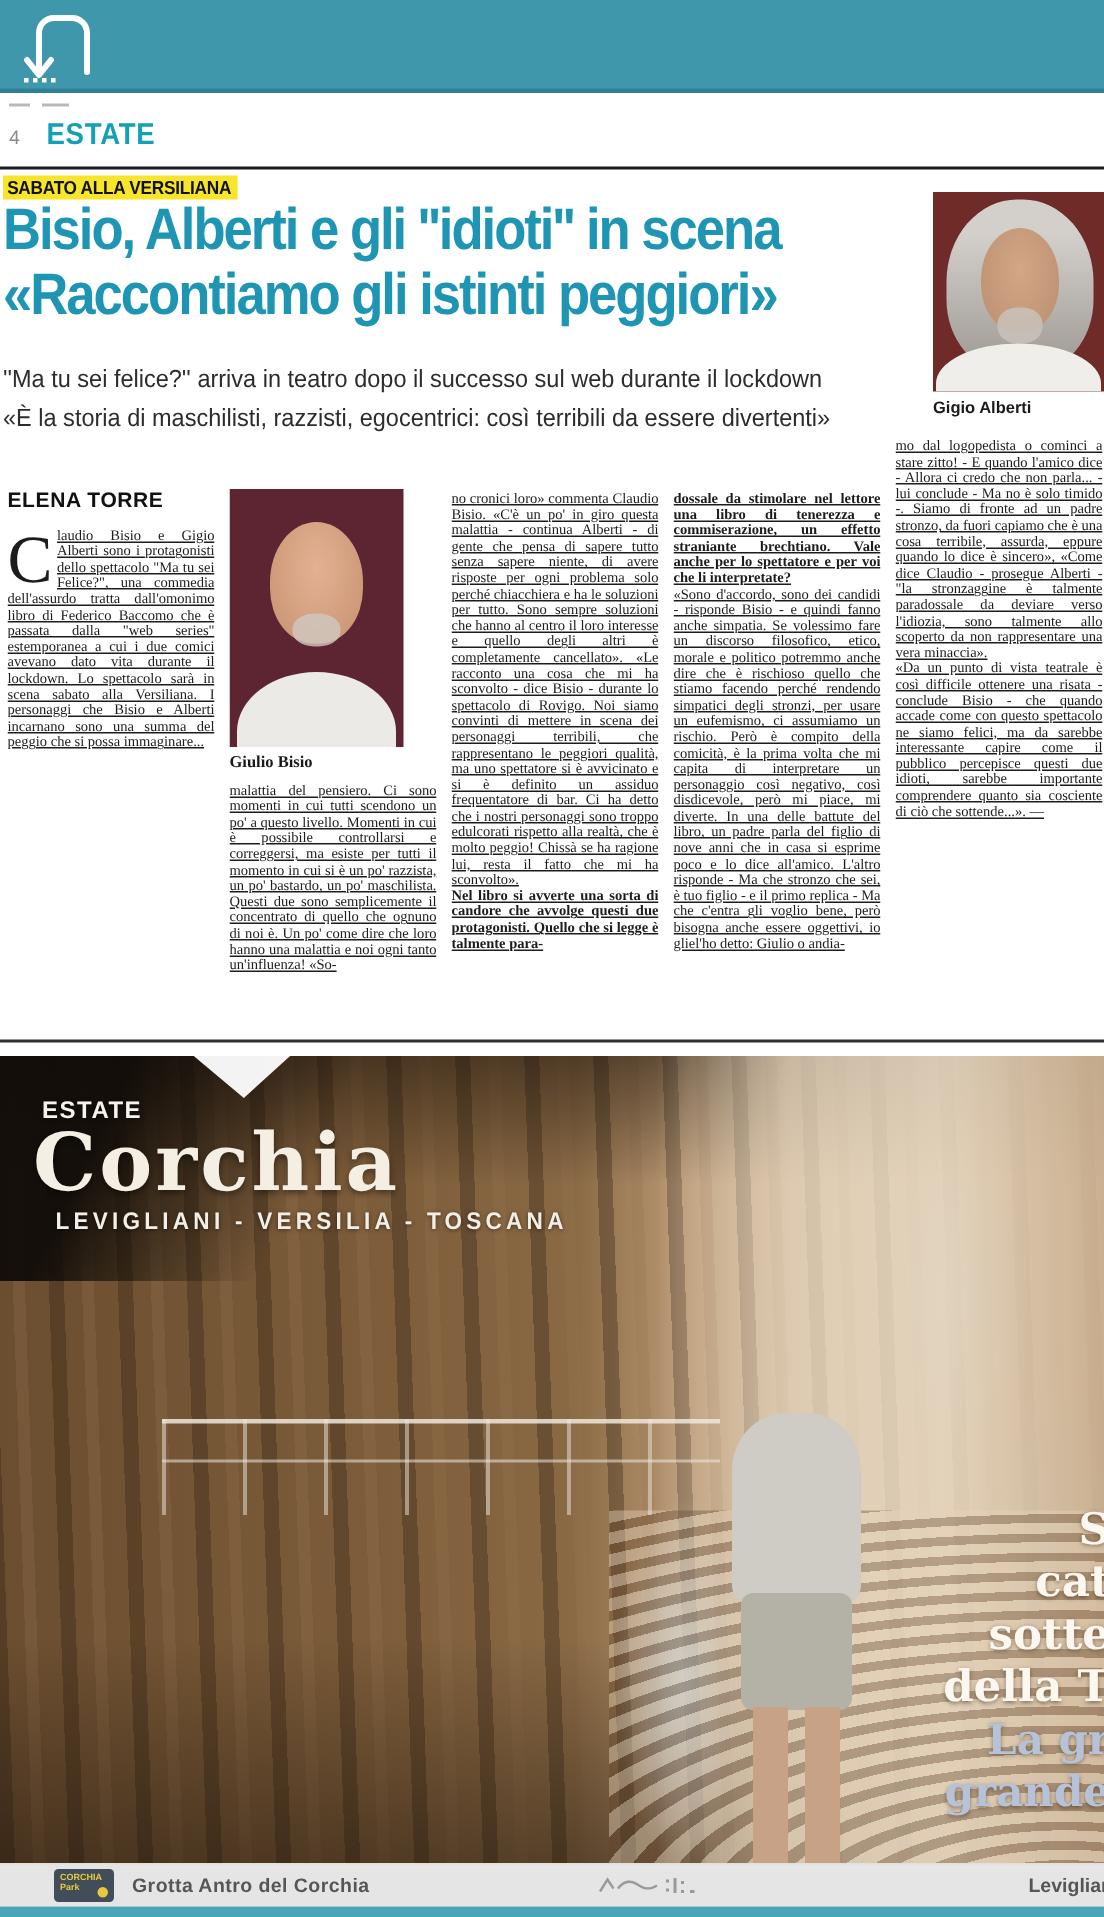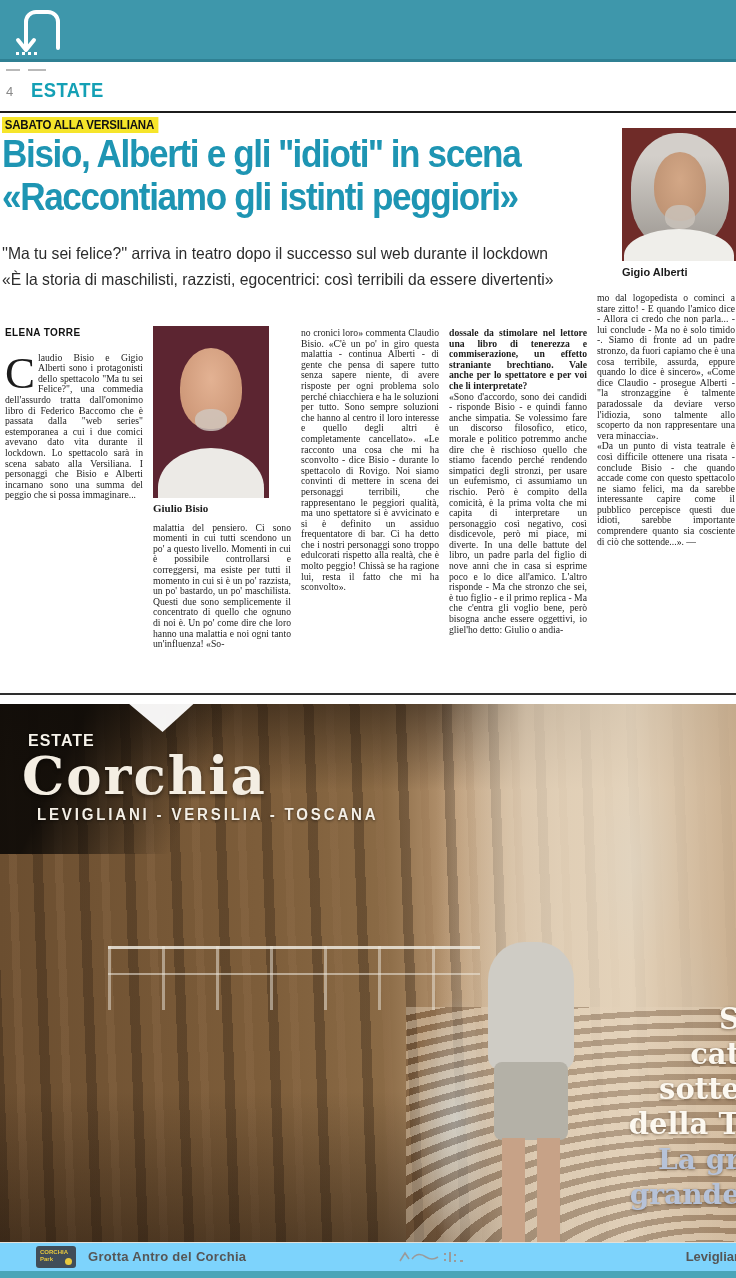--- a/index.html
+++ b/index.html
@@ -56,22 +56,22 @@
 
   
   .col { position:absolute; width:138px; overflow:hidden;
          font-family:"Liberation Serif","DejaVu Serif",serif; font-size:9.7px; line-height:10.6px;
          text-align:justify; color:#1c1c1c; }
   .c1 { left:5px;   top:328px; height:342px; }
   .c2 { left:153px; top:326px; height:344px; }
   .c3 { left:301px; top:328px; height:342px; }
   .c4 { left:449px; top:328px; height:342px; }
   .c5 { left:597px; top:293px; height:377px; }
-  .col p { margin:0; }
-  .byline { font-family:"Liberation Sans",sans-serif; font-weight:bold; font-size:10px;
+  .col p { margin:0;text-decoration:underline; }
+  .byline { font-family:"Liberation Sans",sans-serif; font-weight:bold; font-size:14px;
             letter-spacing:.4px; margin-bottom:14px; color:#111; }
   .q { font-weight:bold; }
   .dropcap { float:left; font-size:45px; line-height:37px; padding:2px 3px 0 0; font-weight:normal; }
   .c2 .caption { margin:5px 0 9px; }
 
   
   .rule-ad { position:absolute; left:0; top:693px; width:736px; height:1.5px; background:#2e2e2e; }
 
   
   .ad { position:absolute; left:0; top:704px; width:736px; height:538px; overflow:hidden;
@@ -112,21 +112,21 @@
   .ad-t2 { position:absolute; left:22px; top:40px; color:#f4eee3; font-family:"DejaVu Serif",serif;
            font-weight:bold; font-size:53px; letter-spacing:2px; text-shadow:0 2px 4px rgba(0,0,0,.45); }
   .ad-sub { position:absolute; left:37px; top:102px; color:#f4efe6; font-size:16px; letter-spacing:3px;
             font-weight:bold; transform:scaleX(.94); transform-origin:left top; text-shadow:0 1px 3px rgba(0,0,0,.5); }
   .ad-cta { position:absolute; right:-4px; top:298px; text-align:right;
             font-family:"DejaVu Serif",serif; font-weight:bold; font-size:29px; line-height:35px;
             color:#fcf8f0; text-shadow:0 1px 3px rgba(60,40,20,.55); }
   .ad-cta .hl { color:#b6c2d8; font-size:28px; }
 
   
-  .footer { position:absolute; left:0; top:1242px; width:736px; height:29px; background:#7dd3fc;
+  .footer { position:absolute; left:0; top:1242px; width:736px; height:29px; background:#e5e5e5;
             border-top:1px solid #e3e0d8; }
   .f-logo { position:absolute; left:36px; top:3px; width:40px; height:22px; background:#414d58;
             border-radius:3px; color:#e8c93e; font-size:6px; font-weight:bold; line-height:7px;
             padding:3px 0 0 4px; overflow:hidden; }
   .f-logo .dot { position:absolute; right:4px; bottom:3px; width:7px; height:7px; border-radius:50%; background:#e8c93e; }
   .f-title { position:absolute; left:88px; top:6px; font-weight:bold; font-size:13px; color:#565656; letter-spacing:.3px; }
   .f-mark { position:absolute; left:396px; top:4px; color:#9a9a9a; }
   .f-right { position:absolute; right:-6px; top:6px; font-weight:bold; font-size:13px; color:#565656; }
   .bottombar { position:absolute; left:0; top:1271px; width:736px; height:7px; background:#4aa5b8; }
 </style>
@@ -188,20 +188,21 @@
       <div class="head"></div>
       <div class="beard"></div>
       <div class="shirt"></div>
     </div>
     <div class="caption">Giulio Bisio</div>
     <p>malattia del pensiero. Ci sono momenti in cui tutti scendono un po' a questo livello. Momenti in cui è possibile controllarsi e correggersi, ma esiste per tutti il momento in cui si è un po' razzista, un po' bastardo, un po' maschilista. Questi due sono semplicemente il concentrato di quello che ognuno di noi è. Un po' come dire che loro hanno una malattia e noi ogni tanto un'influenza! «So-</p>
   </div>
 
   <div class="col c3">
     <p>no cronici loro» commenta Claudio Bisio. «C'è un po' in giro questa malattia - continua Alberti - di gente che pensa di sapere tutto senza sapere niente, di avere risposte per ogni problema solo perché chiacchiera e ha le soluzioni per tutto. Sono sempre soluzioni che hanno al centro il loro interesse e quello degli altri è completamente cancellato». «Le racconto una cosa che mi ha sconvolto - dice Bisio - durante lo spettacolo di Rovigo. Noi siamo convinti di mettere in scena dei personaggi terribili, che rappresentano le peggiori qualità, ma uno spettatore si è avvicinato e si è definito un assiduo frequentatore di bar. Ci ha detto che i nostri personaggi sono troppo edulcorati rispetto alla realtà, che è molto peggio! Chissà se ha ragione lui, resta il fatto che mi ha sconvolto».</p>
+    <p class="q">Nel libro si avverte una sorta di candore che avvolge questi due protagonisti. Quello che si legge è talmente para-</p>
   </div>
 
   <div class="col c4">
     <p class="q">dossale da stimolare nel lettore una libro di tenerezza e commiserazione, un effetto straniante brechtiano. Vale anche per lo spettatore e per voi che li interpretate?</p>
     <p>«Sono d'accordo, sono dei candidi - risponde Bisio - e quindi fanno anche simpatia. Se volessimo fare un discorso filosofico, etico, morale e politico potremmo anche dire che è rischioso quello che stiamo facendo perché rendendo simpatici degli stronzi, per usare un eufemismo, ci assumiamo un rischio. Però è compito della comicità, è la prima volta che mi capita di interpretare un personaggio così negativo, così disdicevole, però mi piace, mi diverte. In una delle battute del libro, un padre parla del figlio di nove anni che in casa si esprime poco e lo dice all'amico. L'altro risponde - Ma che stronzo che sei, è tuo figlio - e il primo replica - Ma che c'entra gli voglio bene, però bisogna anche essere oggettivi, io gliel'ho detto: Giulio o andia-</p>
   </div>
 
   <div class="col c5">
     <p>mo dal logopedista o cominci a stare zitto! - E quando l'amico dice - Allora ci credo che non parla... - lui conclude - Ma no è solo timido -. Siamo di fronte ad un padre stronzo, da fuori capiamo che è una cosa terribile, assurda, eppure quando lo dice è sincero», «Come dice Claudio - prosegue Alberti - "la stronzaggine è talmente paradossale da deviare verso l'idiozia, sono talmente allo scoperto da non rappresentare una vera minaccia».</p>
     <p>«Da un punto di vista teatrale è così difficile ottenere una risata - conclude Bisio - che quando accade come con questo spettacolo ne siamo felici, ma da sarebbe interessante capire come il pubblico percepisce questi due idioti, sarebbe importante comprendere quanto sia cosciente di ciò che sottende...». —</p>

